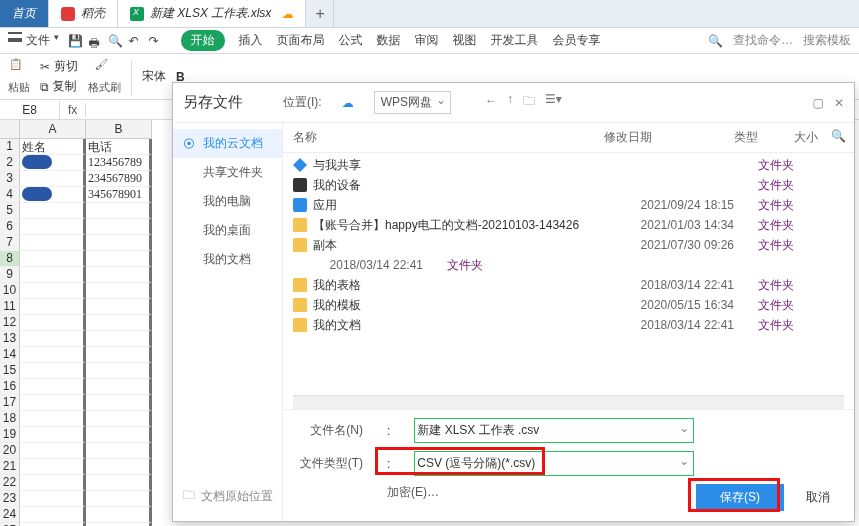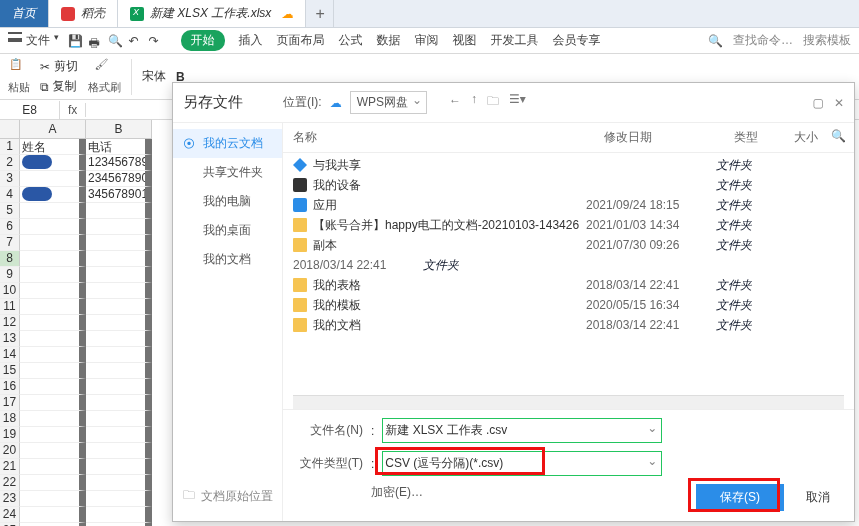--- a/index.html
+++ b/index.html
@@ -39,59 +39,59 @@
   .fbar .fx { padding:0 8px; color:#555; border-right:1px solid #d9d9d9;}
   .fbar .formula { flex:1; padding:0 6px; }
   
   .gridwrap { display:flex; }
   .grid { position:relative; }
   .colhead { display:flex; background:#f3f3f3; border-bottom:1px solid #ccc;}
   .colhead .corner { width:20px; border-right:1px solid #ccc; height:18px;}
   .colhead .col { width:66px; text-align:center; border-right:1px solid #ccc; height:18px; line-height:18px;}
   .rows .row { display:flex; height:16px; }
   .rows .rh { width:20px; text-align:center; background:#f3f3f3; border-right:1px solid #ccc; border-bottom:1px solid #eee;}
-  .rows .cell { width:66px; border-right:7px solid #737373; border-bottom:1px solid #eee; padding:0 2px; overflow:hidden; white-space:nowrap;}
+  .rows .cell { width:66px; border-right:3px solid #737373; border-bottom:1px solid #eee; padding:0 2px; overflow:hidden; white-space:nowrap;font-family:Liberation Serif, serif;}
   .rows .rh.sel { background:#cfe6cf; }
   .avatar { width:30px;height:14px;background:#2a57a5;border-radius:7px;display:inline-block;}
   
   .dialog { position:absolute; top:46px; left:172px; right:4px; bottom:4px; background:#fff; border:1px solid #bbb; box-shadow:0 4px 12px rgba(0,0,0,.2); display:flex; flex-direction:column;margin-top:36px; }
   .dlg-head { display:flex; align-items:center; height:40px; padding:0 10px; border-bottom:1px solid #eee;}
   .dlg-title { font-size:15px; color:#333; }
-  .dlg-loc { margin-left:40px; display:flex; align-items:center; gap:8px; color:#555;}
+  .dlg-loc { margin-left:40px; display:flex; align-items:center; gap:20px; color:#555;}
   .dlg-loc .loclabel::after{ content:":";}
   .dlg-loc .cloud { color:#2b8de8;}
   .dlg-loc .sel { border:1px solid #ccc; padding:2px 18px 2px 6px; position:relative;}
   .dlg-loc .sel::after{content:"⌄"; position:absolute; right:4px; top:1px; color:#888;}
   .navicons { display:flex; gap:10px; margin-left:14px; color:#777;}
   .winicons { margin-left:auto; display:flex; gap:10px; color:#888;}
   .dlg-body { flex:1; display:flex; overflow:hidden;}
   .side { width:110px; border-right:1px solid #eee; padding:6px 0;}
   .side .item { display:flex; align-items:center; gap:6px; padding:6px 10px; color:#555; cursor:pointer;}
   .side .item.active { background:#eaf3ff; color:#2b8de8;}
   .side .ic { width:14px;height:14px;display:inline-block;}
   .filearea { flex:1; display:flex; flex-direction:column; position:relative;}
   .filehead { display:flex; padding:6px 10px; color:#666; border-bottom:1px solid #eee;}
   .filehead .c-name { flex:1; }
   .filehead .c-date { width:130px; }
   .filehead .c-type { width:60px; }
   .filehead .c-size { width:50px; }
   .magr-outer { position:absolute; right:8px; top:6px; color:#888;}
-  .files { flex:1; overflow:auto; padding:2px 28px 0 10px;}
+  .files { flex:1; overflow:auto; padding:2px 10px 0 10px;text-align:right;}
   .frow { display:flex; align-items:center; height:20px; color:#333;}
   .frow .c-name { flex:1; display:flex; align-items:center; gap:6px; }
   .frow .c-date { width:130px; color:#666;}
-  .frow .c-type { width:60px; color:#0f172a;font-style:italic;}
+  .frow .c-type { width:60px; color:#701a75;}
   .frow .c-size { width:50px;}
   .fic { width:14px;height:14px;display:inline-block;}
   .fic.share{ background:#2b8de8; clip-path: polygon(50% 0,100% 50%,50% 100%,0 50%);}
   .fic.device{ background:#333; border-radius:2px;}
   .fic.app{ background:#2b8de8; border-radius:2px;}
   .fic.folder{ background:#f6c452; border-radius:1px;}
   .dlg-bottom { border-top:1px solid #eee; padding:8px 10px 12px 10px; position:relative;}
-  .formrow { display:flex; align-items:center; gap:8px; margin-bottom:8px;}
+  .formrow { display:flex; align-items:center; gap:24px; margin-bottom:8px;}
   .formrow label { width:70px; color:#555; text-align:right;}
   .formrow .field { width:280px; border:1px solid #22c55e; padding:3px 2px; position:relative;}
   .formrow .field.dd::after{content:"⌄"; position:absolute; right:4px; top:2px; color:#888;}
   .redbox1 { border:3px solid #e11; position:absolute; }
   .btns { position:absolute; right:16px; bottom:10px; display:flex; gap:14px; align-items:center;}
   .btn-primary { background:#2b8de8; color:#fff; padding:5px 24px; cursor:pointer;}
   .btn-cancel { color:#333; cursor:pointer; padding:5px 8px;}
   .hscroll { height:14px; background:#f0f0f0; border-top:1px solid #ddd; margin:0 10px;}
   .origloc { position:absolute; left:10px; bottom:14px; display:flex; gap:6px; color:#888; align-items:center;}
 </style>

